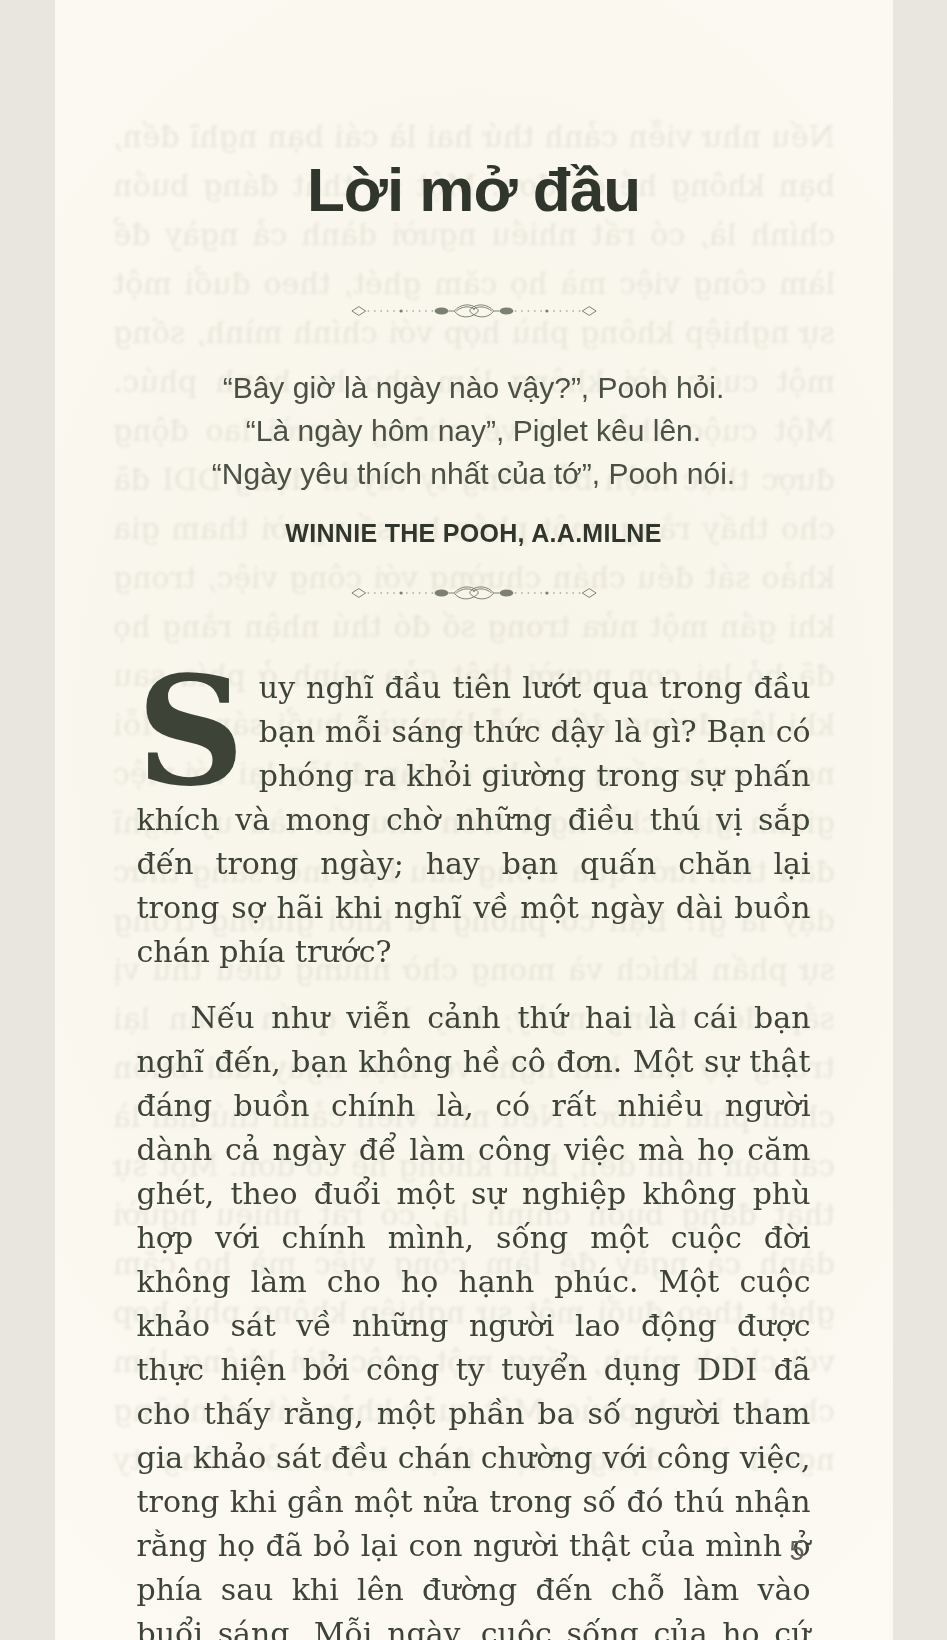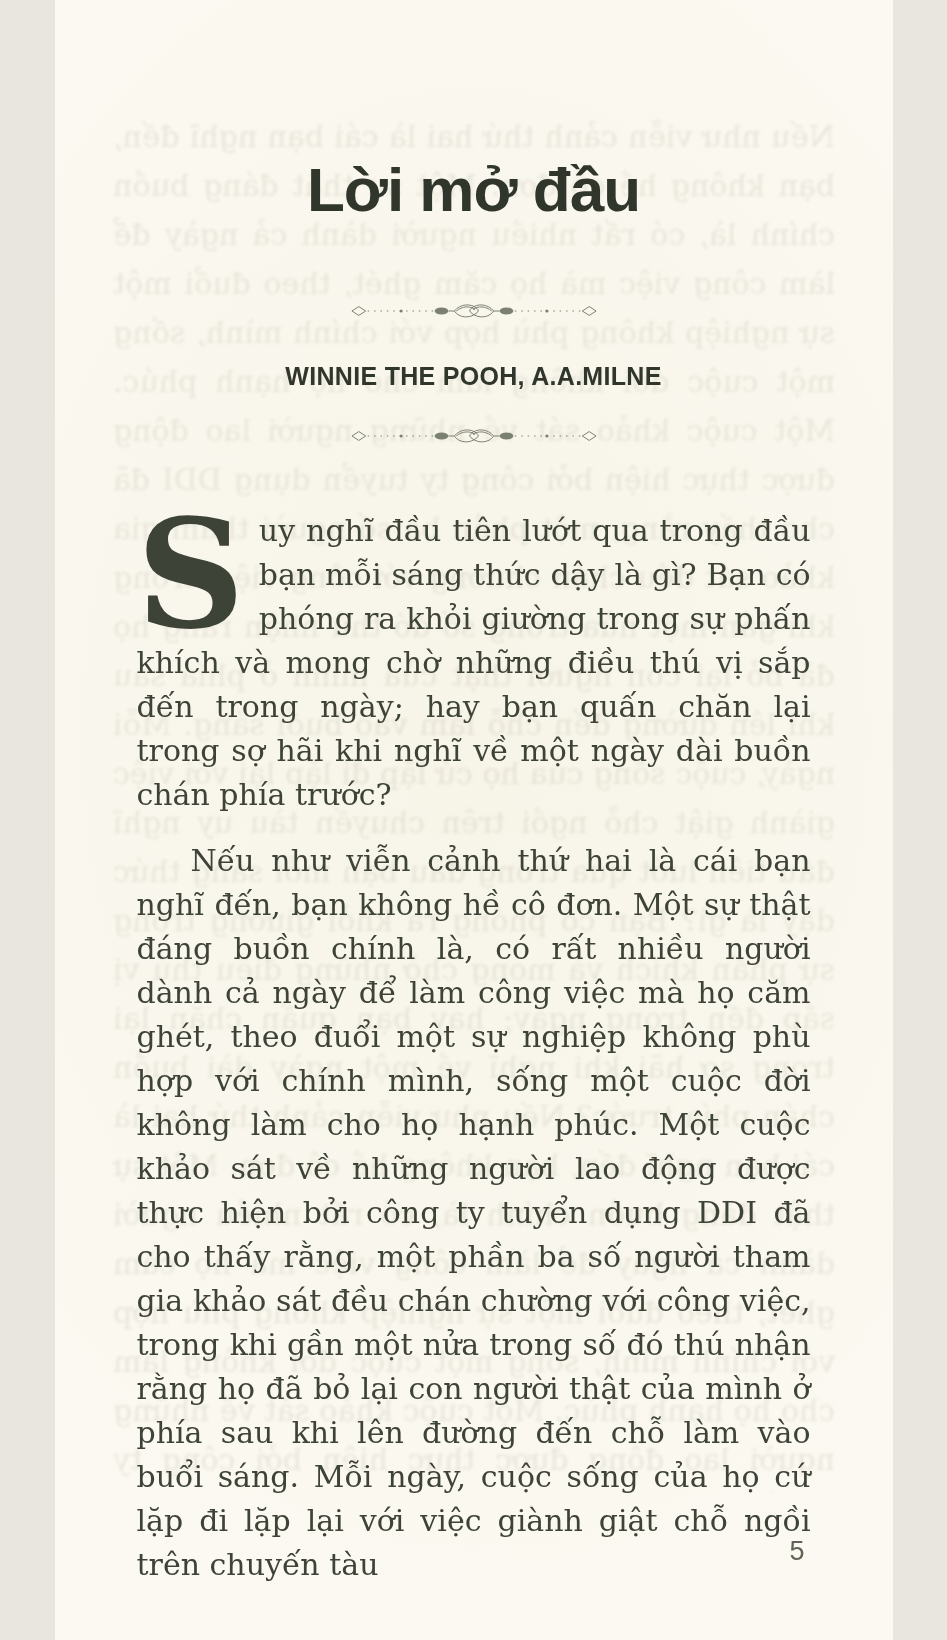--- a/index.html
+++ b/index.html
@@ -25,21 +25,21 @@
     font-family:"Liberation Sans", sans-serif; font-weight:700; font-size:62px; line-height:80px;
     letter-spacing:-1px;
   }
   .orn-wrap{display:flex; justify-content:center; margin-top:70px; color:var(--ornament);}
   .orn-wrap.bottom{margin-top:34px;}
   .quote{
     margin-top:44px; text-align:center; color:var(--quote-ink);
     font-family:"Liberation Sans", sans-serif; font-size:30px; line-height:43px;
   }
   .attribution{
-    margin-top:40px; text-align:center; color:var(--title-ink);
+    margin-top:24px; text-align:center; color:var(--title-ink);
     font-family:"Liberation Sans", sans-serif; font-weight:700; font-size:25px; letter-spacing:0.3px;
   }
   .bodytext{
     margin:62px 82px 0 82px; color:var(--ink);
     font-family:"DejaVu Serif", serif; font-size:30px; line-height:44px; text-align:justify;
   }
   .dropcap{
     float:left; font-family:"DejaVu Serif", serif; font-weight:700; color:var(--ink);
     font-size:150px; line-height:118px; padding:6px 14px 0 0;
   }
@@ -74,20 +74,25 @@
 
     <h1 class="title">Lời mở đầu</h1>
 
     <div class="orn-wrap">
       <svg viewBox="0 0 260 22" width="256" height="22">
         <use href="#orn-half"></use>
         <use href="#orn-half" transform="translate(260 0) scale(-1 1)"></use>
       </svg>
     </div>
 
+    <div class="quote">
+      <p>“Bây giờ là ngày nào vậy?”, Pooh hỏi.</p>
+      <p>“Là ngày hôm nay”, Piglet kêu lên.</p>
+      <p>“Ngày yêu thích nhất của tớ”, Pooh nói.</p>
+    </div>
 
     <div class="attribution">WINNIE THE POOH, A.A.MILNE</div>
 
     <div class="orn-wrap bottom">
       <svg viewBox="0 0 260 22" width="256" height="22">
         <use href="#orn-half"></use>
         <use href="#orn-half" transform="translate(260 0) scale(-1 1)"></use>
       </svg>
     </div>
 

